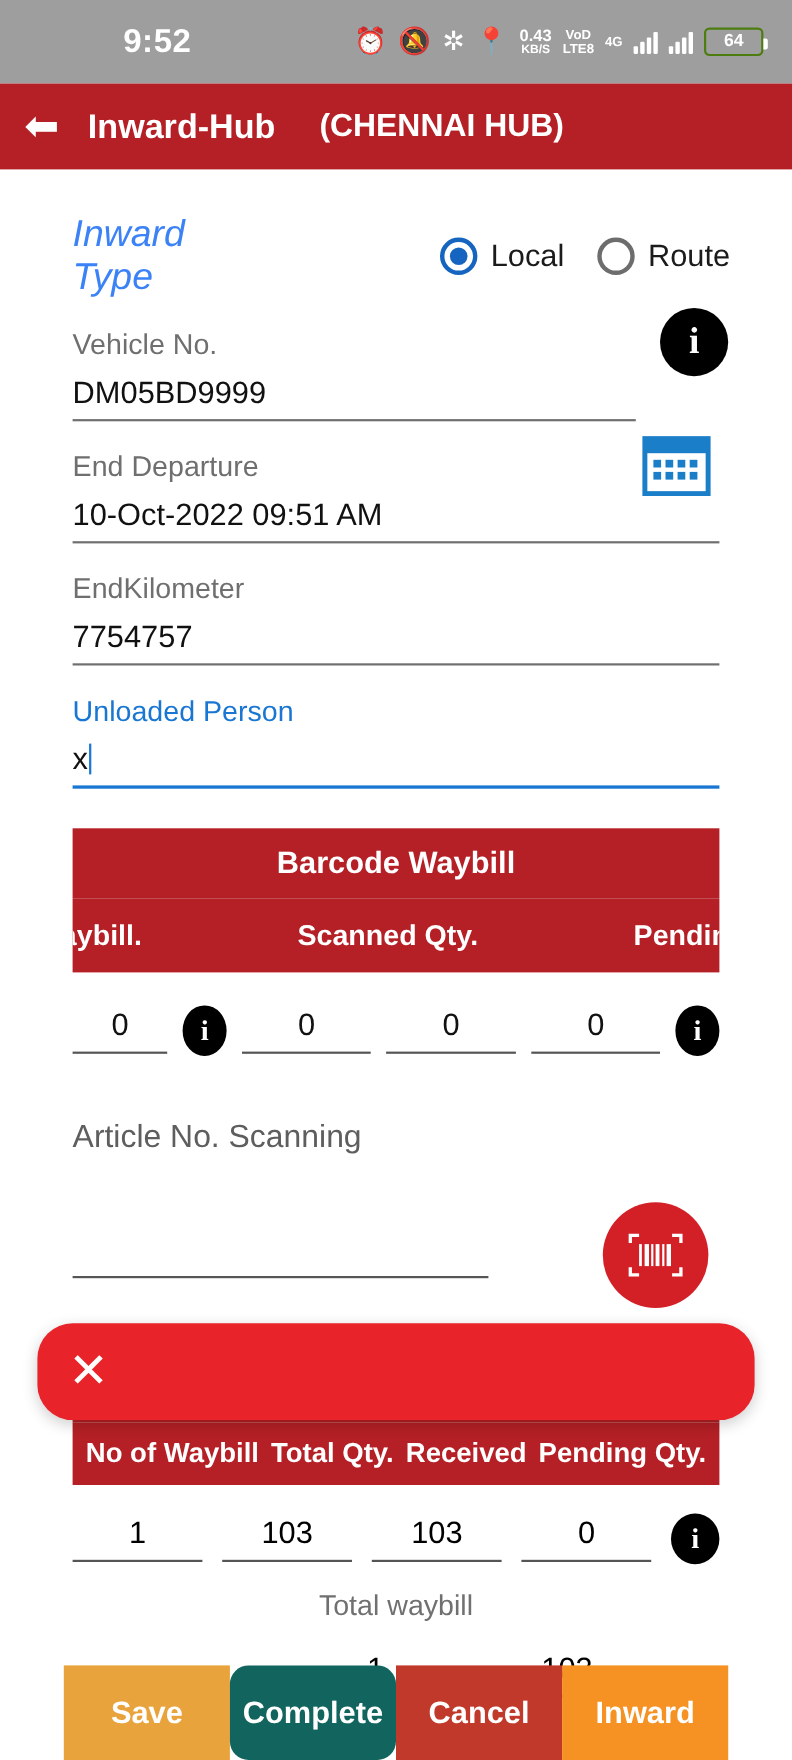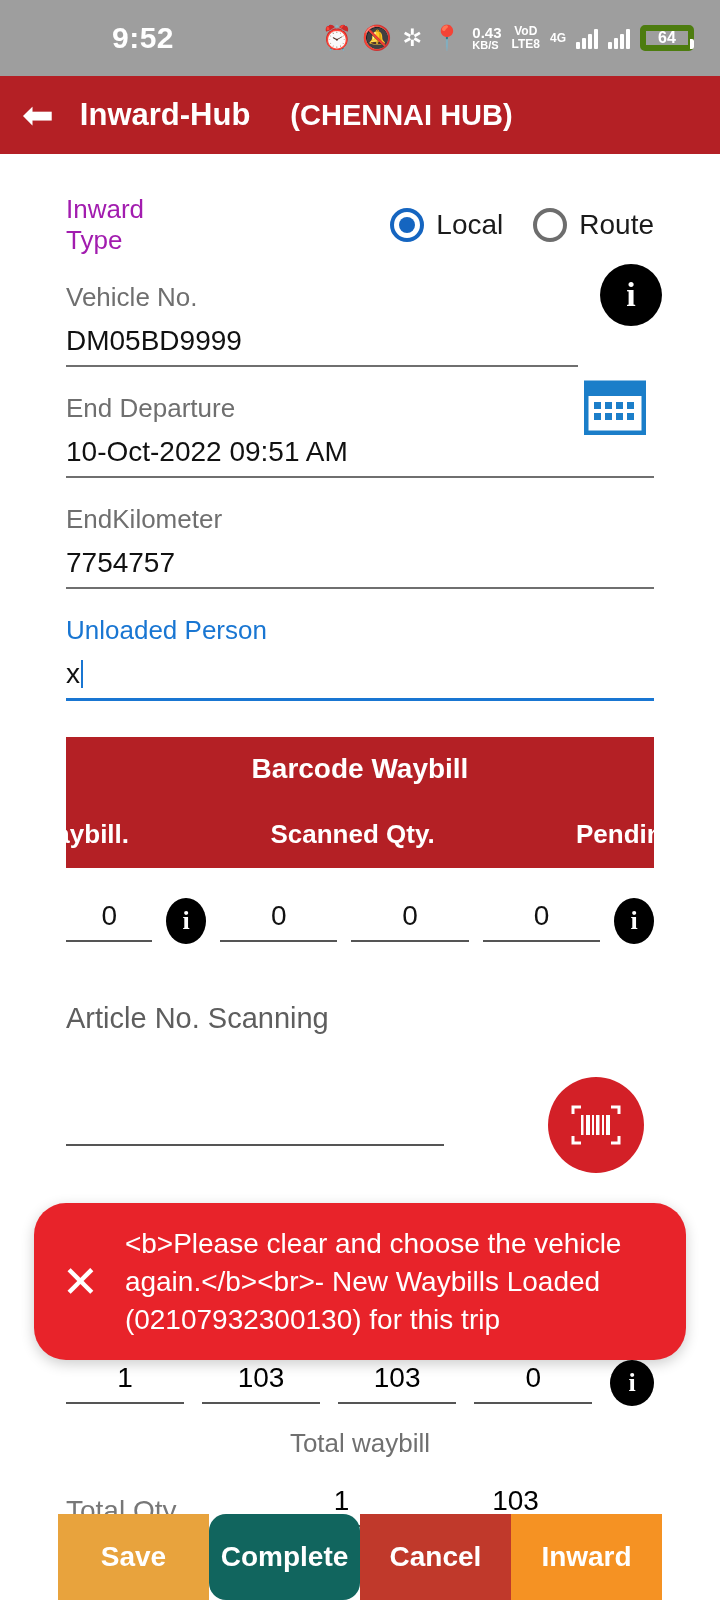--- a/index.html
+++ b/index.html
@@ -13,47 +13,47 @@
 
   
   .statusbar {
     height: 76px; background: #9e9e9e; color: #fff;
     display: flex; align-items: center; justify-content: space-between;
     padding: 0 26px;
   }
   .status-time { font-size: 30px; font-weight: 700; letter-spacing: .5px; margin-left: 86px;}
   .status-icons { display: flex; align-items: center; gap: 10px; }
   .status-icons .ic { font-size: 24px; line-height: 1; color: #fff; }
-  .netspeed { font-size: 15px; line-height: 1.02; text-align: left; font-weight: 700; }
+  .netspeed { font-size: 15px; line-height: 1.02; text-align: center; font-weight: 700; }
   .netspeed small { display: block; font-size: 11px; font-weight: 700; }
   .volte { font-size: 12px; line-height: 1.05; text-align:center; font-weight:700; }
   .bars { display: flex; align-items: flex-end; gap: 2px; height: 22px; }
   .bars i { display: block; width: 4px; background: #fff; border-radius: 1px; }
   .bars i:nth-child(1){height:7px}.bars i:nth-child(2){height:11px}
   .bars i:nth-child(3){height:15px}.bars i:nth-child(4){height:20px}
   .battery {
-    border: 6px solid #4d7c0f; border-radius: 5px; width: 54px; height: 26px;
+    border: 2px solid #4d7c0f; border-radius: 5px; width: 54px; height: 26px;
     font-size: 16px; display: flex; align-items: center; justify-content: center;
     position: relative; font-weight: 700;
   }
   .battery:after{content:"";position:absolute;right:-6px;top:8px;width:4px;height:10px;background:#fff;border-radius:0 2px 2px 0;}
 
   
   .appbar {
     height: 78px; background: #b42025; color: #fff;
     display: flex; align-items: center; padding: 0 22px; gap: 26px;
   }
   .back-arrow { font-size: 38px; line-height: 1; }
   .app-title { font-size: 31px; font-weight: 700; }
   .app-sub { font-size: 29px; font-weight: 700; margin-left: 14px; }
 
   
   .content { padding: 0 66px; }
   .row-inwardtype { display: flex; align-items: center; margin-top: 40px; }
-  .label-muted { color: #a21caf; font-size: 26px; }
+  .label-muted { color: #3b82f6; font-size: 34px; font-style: italic; }
   .radio-group { display: flex; align-items: center; gap: 30px; margin-left: 232px; }
   .radio { display: flex; align-items: center; gap: 12px; }
   .radio .circle {
     width: 34px; height: 34px; border-radius: 50%;
     border: 4px solid #1565c0; display: flex; align-items: center; justify-content: center;
   }
   .radio .circle.off { border-color: #6d6d6d; }
   .radio .circle .dot { width: 16px; height: 16px; border-radius: 50%; background: #1565c0; }
   .radio span.txt { font-size: 28px; color: #1b1b1b; }
 
@@ -297,21 +297,20 @@
     </div>
     <div class="mrow2">
       <span class="totqty-label">Total Qty</span>
       <div class="totcell" style="margin-left:90px;">1</div>
       <div class="totcell" style="margin-left:24px;">103</div>
     </div>
   </div>
 
   <div class="toast">
     <span class="close">✕</span>
-    <span class="msg">&lt;b&gt;Please clear and choose the vehicle again.&lt;/b&gt;&lt;br&gt;- New Waybills Loaded (02107932300130) for this trip</span>
   </div>
 
   <div class="btnbar">
     <div class="b-save">Save</div>
     <div class="b-complete">Complete</div>
     <div class="b-cancel">Cancel</div>
     <div class="b-inward">Inward</div>
   </div>
 
 </div>

